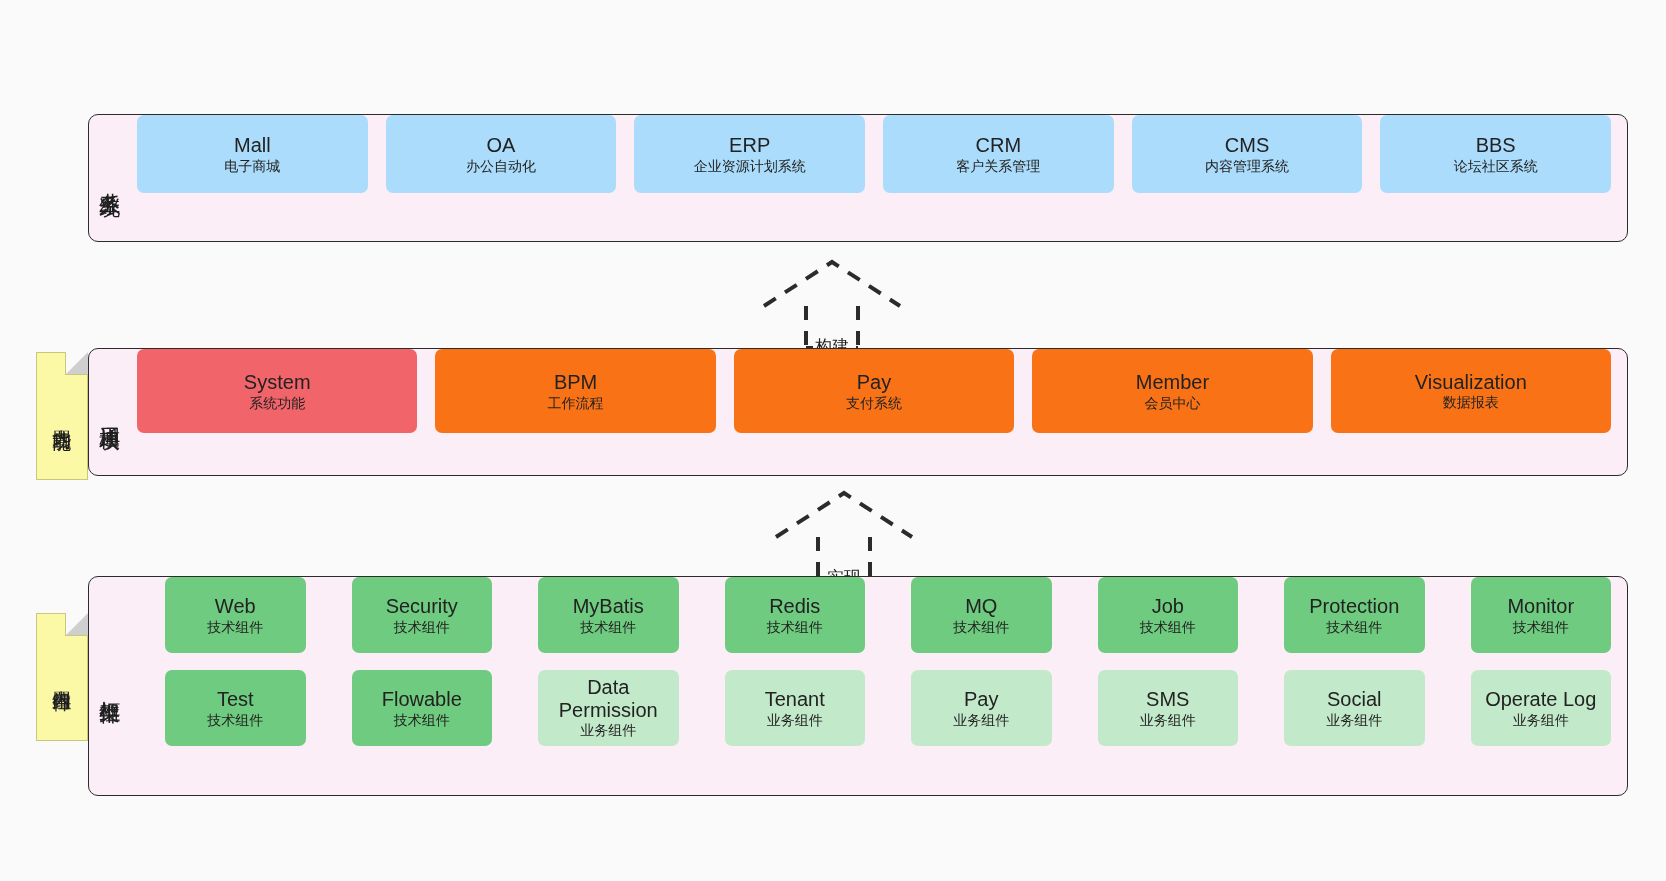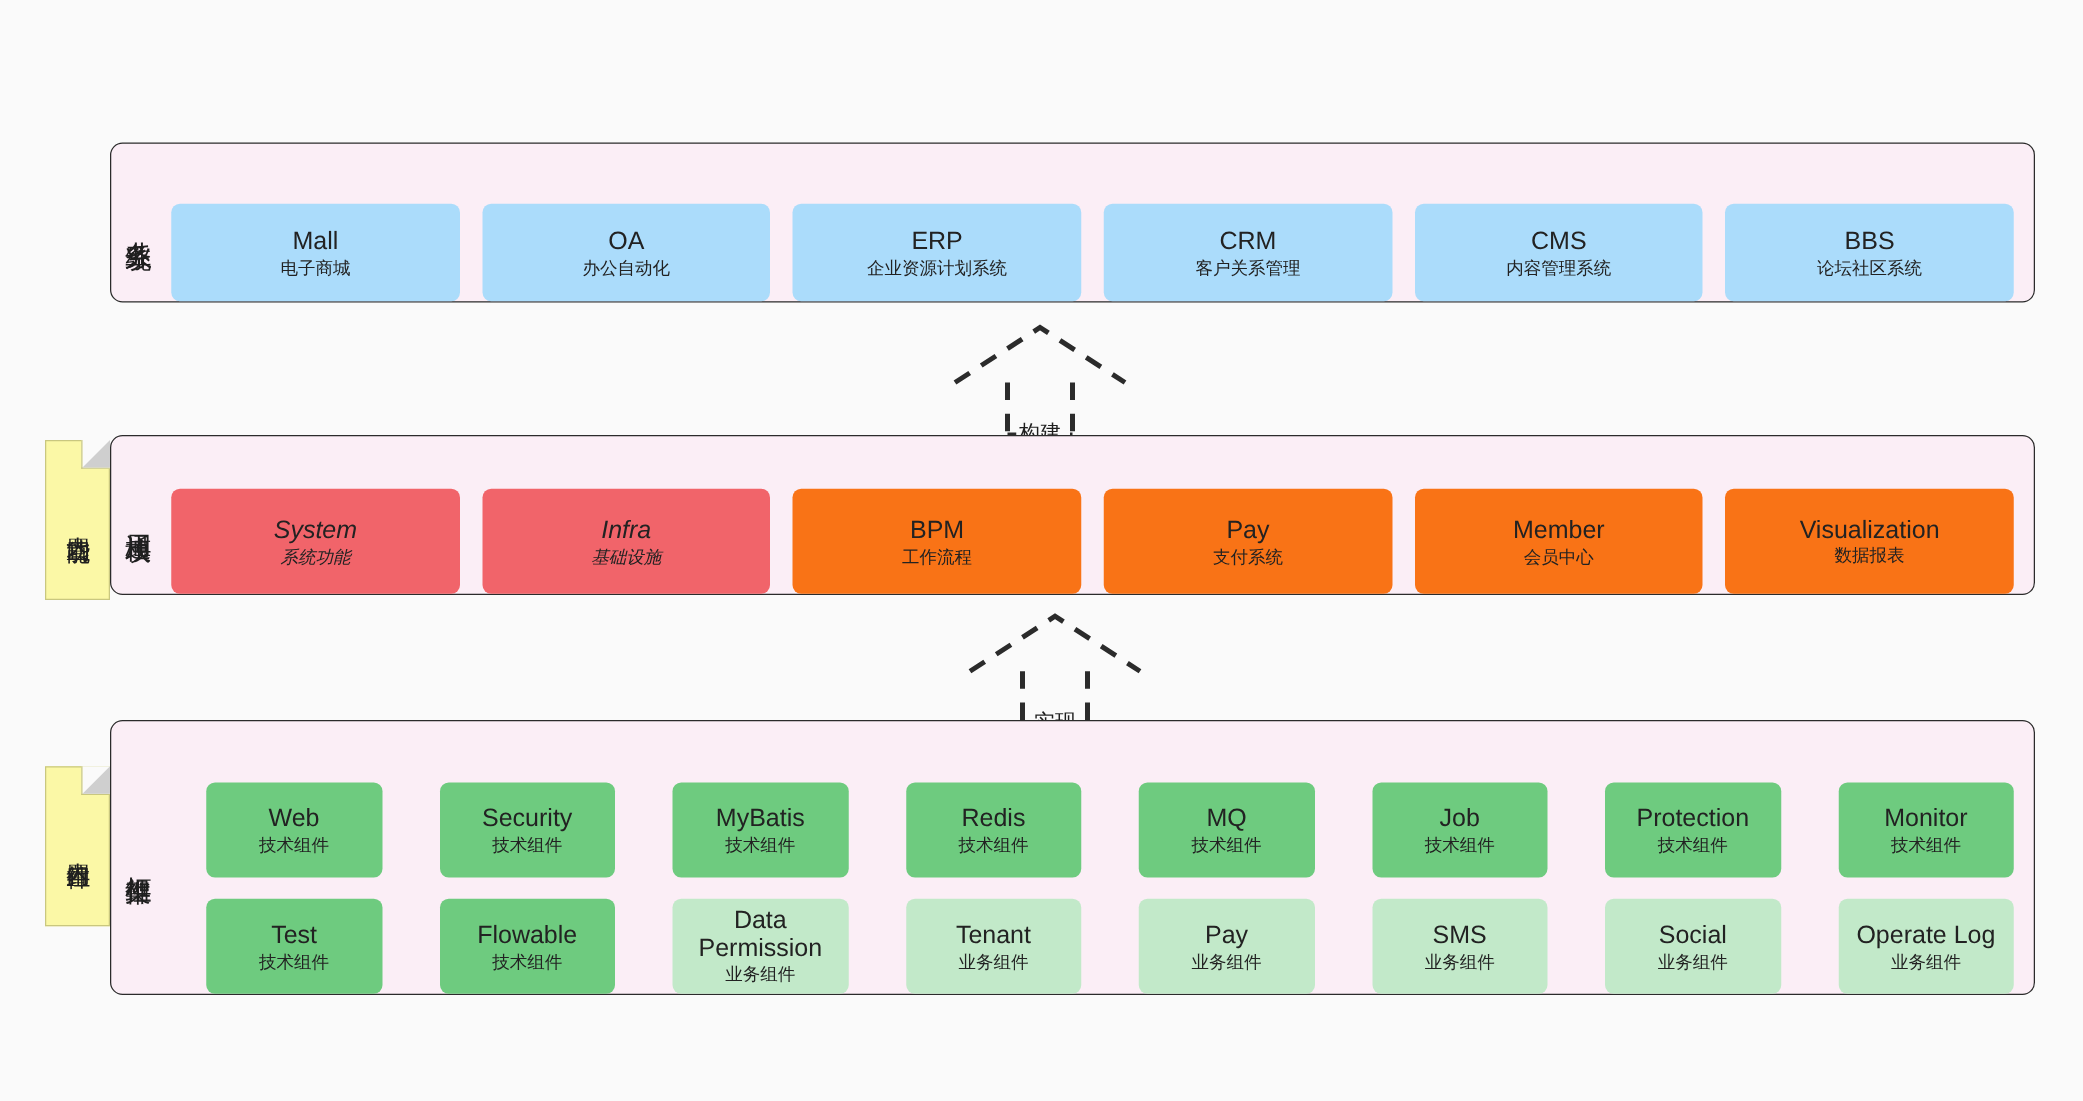--- a/index.html
+++ b/index.html
@@ -32,21 +32,21 @@
     writing-mode: vertical-rl;
     text-orientation: upright;
     line-height: 1.12;
     white-space: nowrap;
     user-select: none;
   }
   .layer-body {
     flex: 1 1 auto;
     display: flex;
     flex-direction: column;
-    justify-content: flex-end;
+    justify-content: flex-start;
     gap: 17px;
     padding: 0 16px 0 6px;
   }
   .card-row { display: flex; gap: 18px; }
 
   
   .card {
     flex: 1 1 0;
     border-radius: 7px;
     display: flex;
@@ -57,21 +57,21 @@
     line-height: 1.22;
     color: #222;
     padding: 6px 4px;
     user-select: none;
   }
   .card .t1 { font-size: 20px; }
   .card .t2 { font-size: 14px; }
   .card.three .t1 { line-height: 1.15; }
 
   .c-blue        { background: #abdcfb; }
-  .c-red         { background: #f1646a; font-style: italic; }
+  .c-red         { background: #f1646a; }
   .c-pink        { background: #f97316; }
   .c-green       { background: #6ecb7f; }
   .c-greenlight  { background: #c2e9c9; }
 
   .h-business  { height: 78px; }
   .h-module    { height: 84px; }
   .h-framework { height: 76px; margin-left: 28px; }
 
   
   .note {
@@ -178,24 +178,20 @@
   </div>
 
   <div class="layer" id="layer-module" style="left:88px; top:348px; width:1540px; height:128px;">
     <div class="layer-title">通用模块</div>
     <div class="layer-body">
       <div class="card-row" id="row-module">
           <div class="card h-module c-red">
             <div class="t1">System</div>
             <div class="t2">系统功能</div>
           </div>
-          <div class="card h-module c-red">
-            <div class="t1">Infra</div>
-            <div class="t2">基础设施</div>
-          </div>
           <div class="card h-module c-pink">
             <div class="t1">BPM</div>
             <div class="t2">工作流程</div>
           </div>
           <div class="card h-module c-pink">
             <div class="t1">Pay</div>
             <div class="t2">支付系统</div>
           </div>
           <div class="card h-module c-pink">
             <div class="t1">Member</div>

